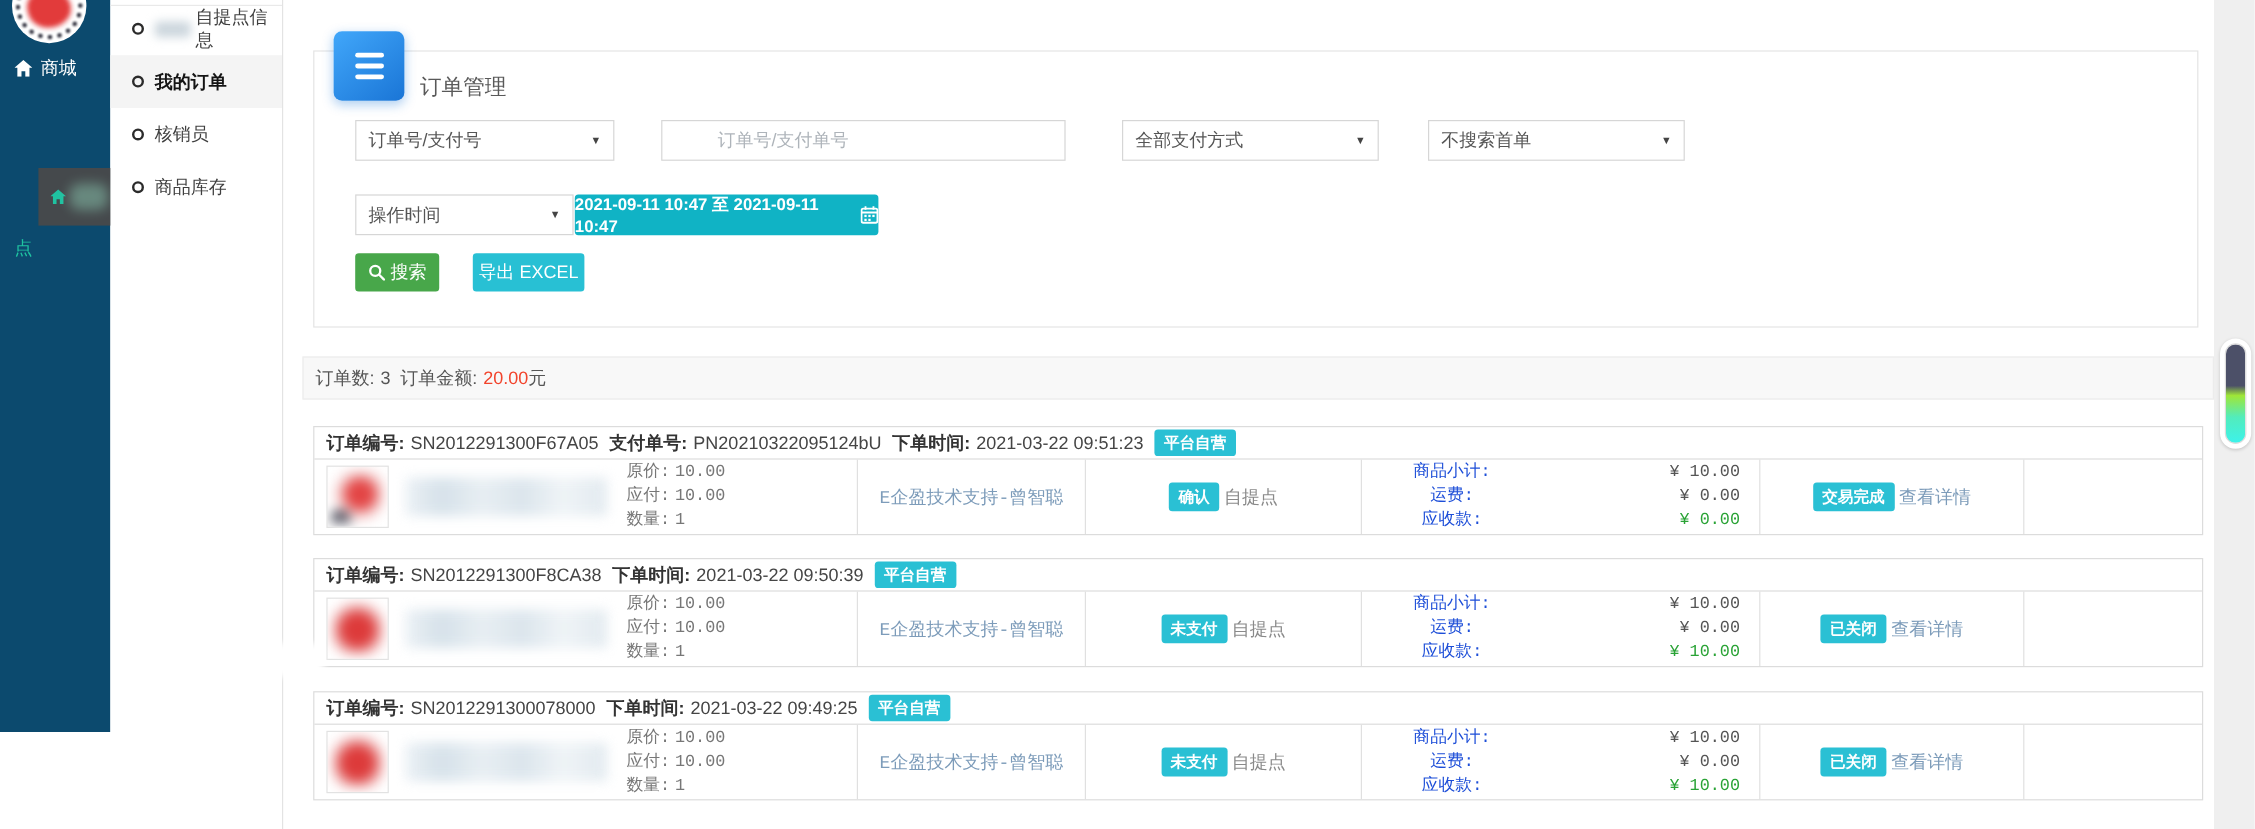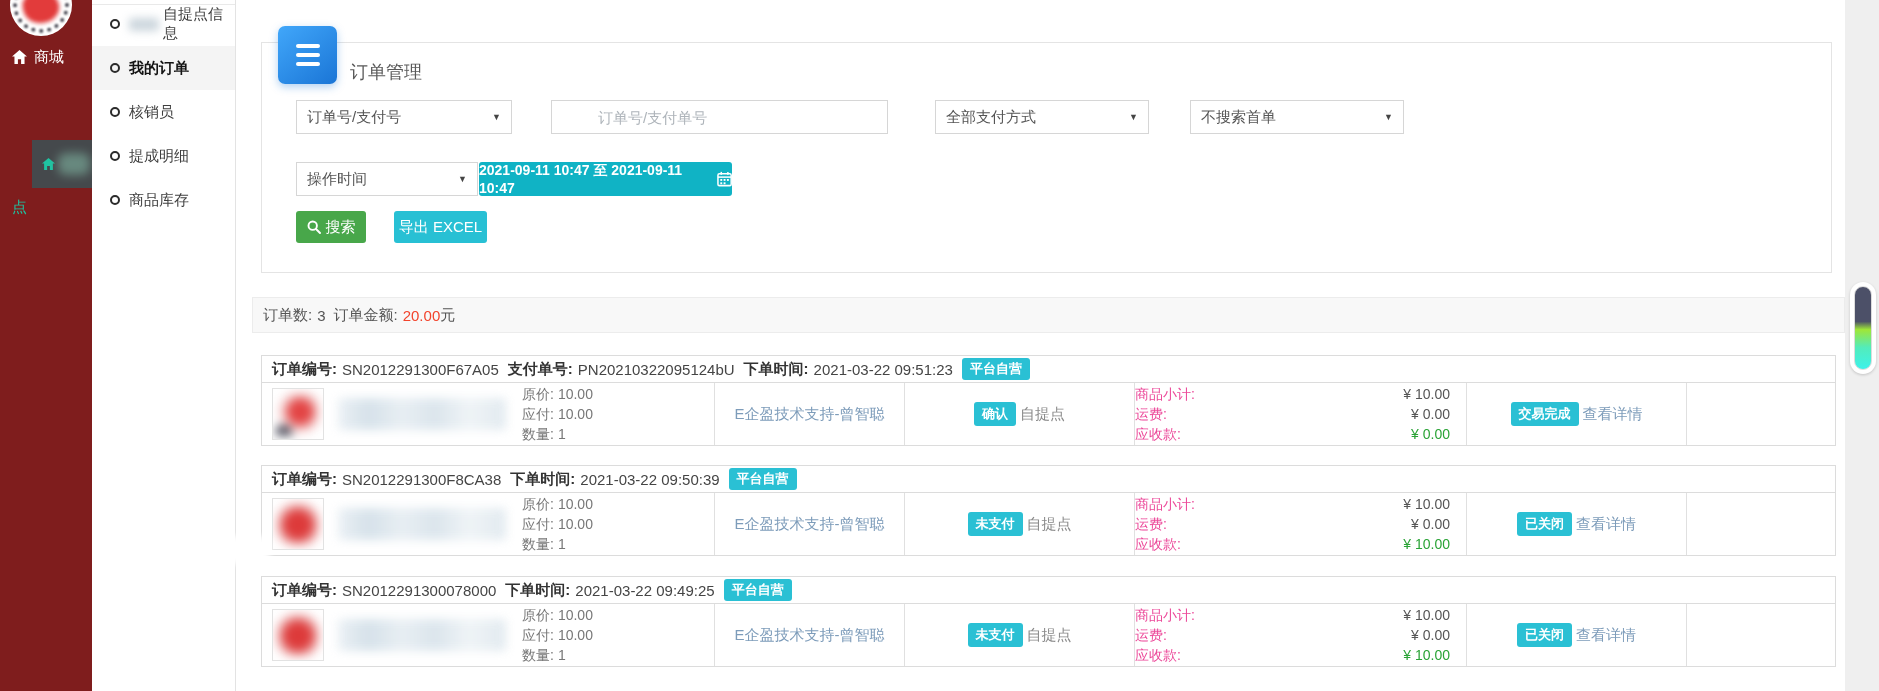--- a/index.html
+++ b/index.html
@@ -1,20 +1,20 @@
 <!DOCTYPE html>
 <html><head>
 <meta charset="utf-8">
 <style>
   * { margin:0; padding:0; box-sizing:border-box; }
   html,body { width:1879px; height:691px; overflow:hidden; }
   body { position:relative; background:#fff; font-family:"Liberation Sans", sans-serif; }
 
   
-  .dark-sidebar { position:absolute; left:0; top:0; width:92px; height:691px; background:#7f1d1d; }
+  .dark-sidebar { position:absolute; left:0; top:0; width:92px; height:610px; background:#0c4a6e; }
   .logo { position:absolute; left:10px; top:-26px; width:62px; height:62px; border-radius:50%; background:#fff; overflow:hidden; }
   .logo-ring { position:absolute; inset:3px; border-radius:50%; border:4px dotted #3d3d49; filter:blur(1px); }
   .logo-core { position:absolute; left:13px; top:17px; width:36px; height:32px; background:#e23b3b; border-radius:45% 60% 50% 55%; transform:rotate(-14deg); filter:blur(2px); }
   .mall-item { position:absolute; left:0; top:42px; width:92px; height:30px; display:flex; align-items:center; gap:7px; padding-left:12px; color:#fff; font-size:15px; cursor:pointer; }
   .pickup-item { position:absolute; left:0; top:140px; width:92px; height:48px; background:#45494c; border-right:5px solid #1fc3a1; display:flex; align-items:center; gap:3px; padding-left:10px; color:#1fc3a1; font-size:15px; cursor:pointer;margin-left:32px; }
   .pickup-blob { width:32px; height:22px; background:#7fb3a0; opacity:.6; border-radius:8px; filter:blur(5px); flex:none; }
   .pickup-line2 { position:absolute; left:12px; top:198px; color:#1fc3a1; font-size:15px; }
 
   
   .white-sidebar { position:absolute; left:92px; top:0; width:144px; height:691px; background:#fff; border-right:1px solid #e3e3e3; }
@@ -60,41 +60,41 @@
 
   
   .order { position:absolute; left:261px; width:1575px; border:1px solid #dcdcdc; background:#fff; }
   .o1 { top:355px; } .o2 { top:465px; } .o3 { top:576px; }
   .order-header { height:27px; border-bottom:1px solid #dcdcdc; font-size:15px; color:#454545;
     display:flex; align-items:center; padding-left:10px; }
   .hl { font-weight:bold; color:#333; margin-right:5px; }
   .hv { margin-right:9px; color:#454545; }
   .badge { background:#2ac0d4; color:#fff; font-size:13px; padding:2px 8px; border-radius:3px; font-weight:bold; }
   .order-row { height:62px; display:flex; align-items:stretch; }
-  .cell { display:flex; align-items:center; justify-content:center; }
+  .cell { display:flex; align-items:center; justify-content:center;font-family:Liberation Mono, monospace; }
   .cell + .cell { border-left:1px solid #e0e0e0; }
   .c1 { width:452px; justify-content:flex-start; padding:5px 10px; }
   .c2 { width:190px; } .c3 { width:230px; gap:4px; }
   .c4 { width:332px; flex-direction:column; align-items:stretch; justify-content:center; padding-right:16px; font-size:14px; }
   .c5 { width:220px; flex-direction:row; gap:4px; } .c6 { flex:1; }
   .thumb { width:52px; height:52px; border:1px solid #e2e2e2; background:#fff; margin-right:14px; position:relative; overflow:hidden; flex:none; }
   .tb { position:absolute; inset:3px; filter:blur(5px); }
   .tb1 { background:
       radial-gradient(circle at 16% 96%, rgba(58,58,74,.85) 0 9px, transparent 10px),
       radial-gradient(circle at 55% 45%, #e34444 0 30%, #f2c3c3 48%, #fff 70%); }
   .tb23 { background: radial-gradient(circle at 50% 52%, #dd3a3a 0 38%, #eda4a4 58%, #fff 80%); }
   .nameblur { height:32px; width:168px; border-radius:3px; filter:blur(5px); opacity:.9; margin-right:8px; flex:none;
     background:linear-gradient(90deg,#e9eff4 0%,#d2dfe8 18%,#e6edf2 38%,#d8e3eb 58%,#eef3f6 78%,#dfe8ee 100%); }
   .priceblock { margin-left:auto; width:182px; font-size:14px; color:#777; line-height:20px; }
   .pline span + span { margin-left:4px; }
   .buyer { color:#7d9cba; font-size:15px; }
   .cyanbadge { background:#2ac0d4; color:#fff; font-size:13px; padding:3px 8px; border-radius:3px; font-weight:bold; }
   .subtext { color:#8a8a8a; font-size:15px; }
   .tline { display:flex; line-height:20px; }
-  .tl { width:150px; text-align:left; color:#ec4899; }
+  .tl { width:150px; text-align:center; color:#1d4ed8; }
   .tv { flex:1; text-align:right; color:#555; }
   .tv.green { color:#2aa336; }
   .detail-link { color:#7d9cba; font-size:15px; cursor:pointer; }
 
   
   .right-track { position:absolute; left:1845px; top:0; width:34px; height:691px; background:#efefef; }
   .scroll-card { position:absolute; left:1850px; top:282px; width:26px; height:92px; background:#fff; border-radius:13px; box-shadow:0 1px 3px rgba(0,0,0,.18); }
   .scroll-pill { position:absolute; left:1854px; top:286px; width:18px; height:84px; border-radius:9px; border:1px solid #dcdcdc; cursor:grab;
     background:linear-gradient(180deg,#4c5068 0%,#4c5068 42%,#9fe637 52%,#52ecbc 74%,#3df2ea 100%); }
 
@@ -132,24 +132,20 @@
       <span class="ws-blob"></span>
       <span>自提点信息</span>
     </div>
     <div class="ws-item active">
       <span class="radio-icon"></span>
       <span>我的订单</span>
     </div>
     <div class="ws-item">
       <span class="radio-icon"></span>
       <span>核销员</span>
-    </div>
-    <div class="ws-item">
-      <span class="radio-icon"></span>
-      <span>提成明细</span>
     </div>
     <div class="ws-item">
       <span class="radio-icon"></span>
       <span>商品库存</span>
     </div>
   </div>
 </div>
 
 <div class="filter-panel"></div>
 <div class="blue-btn">

